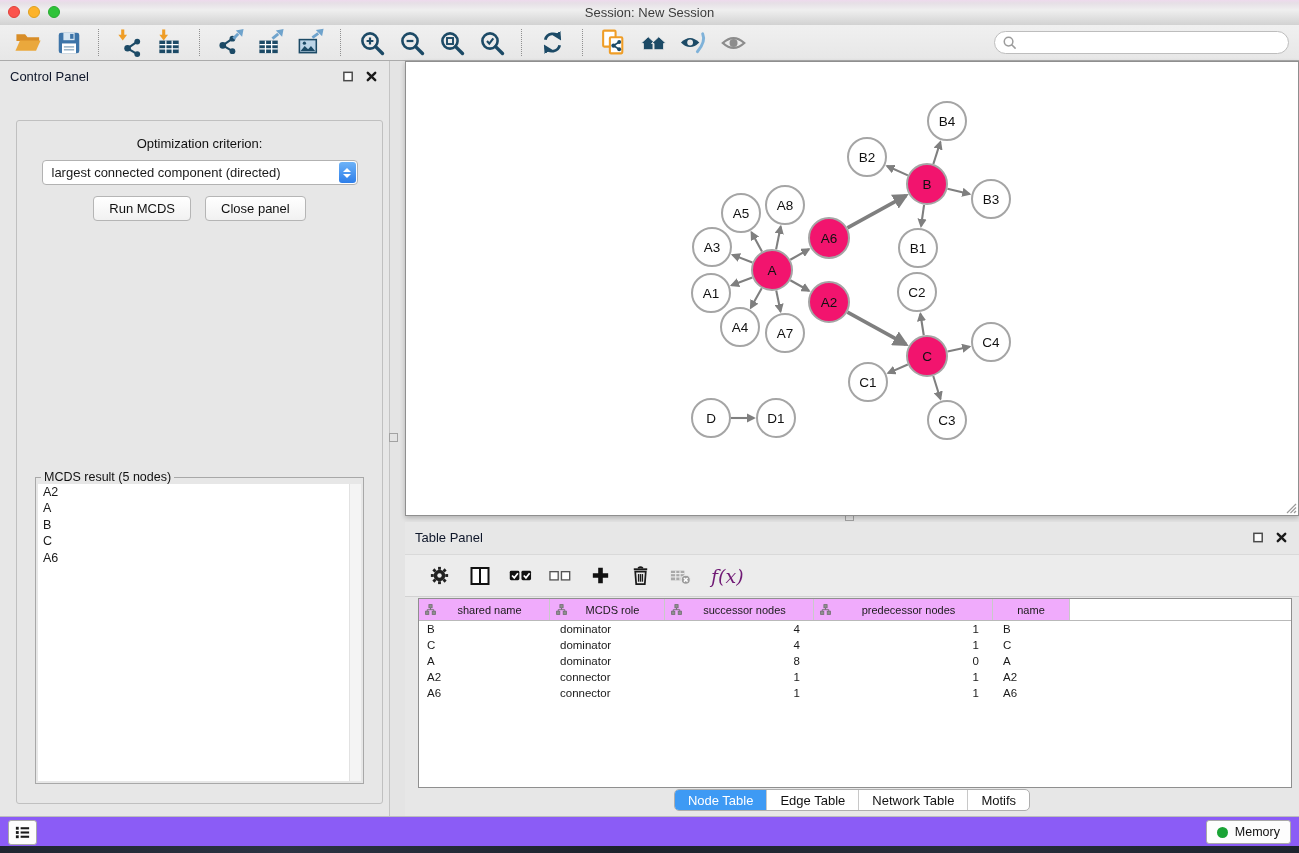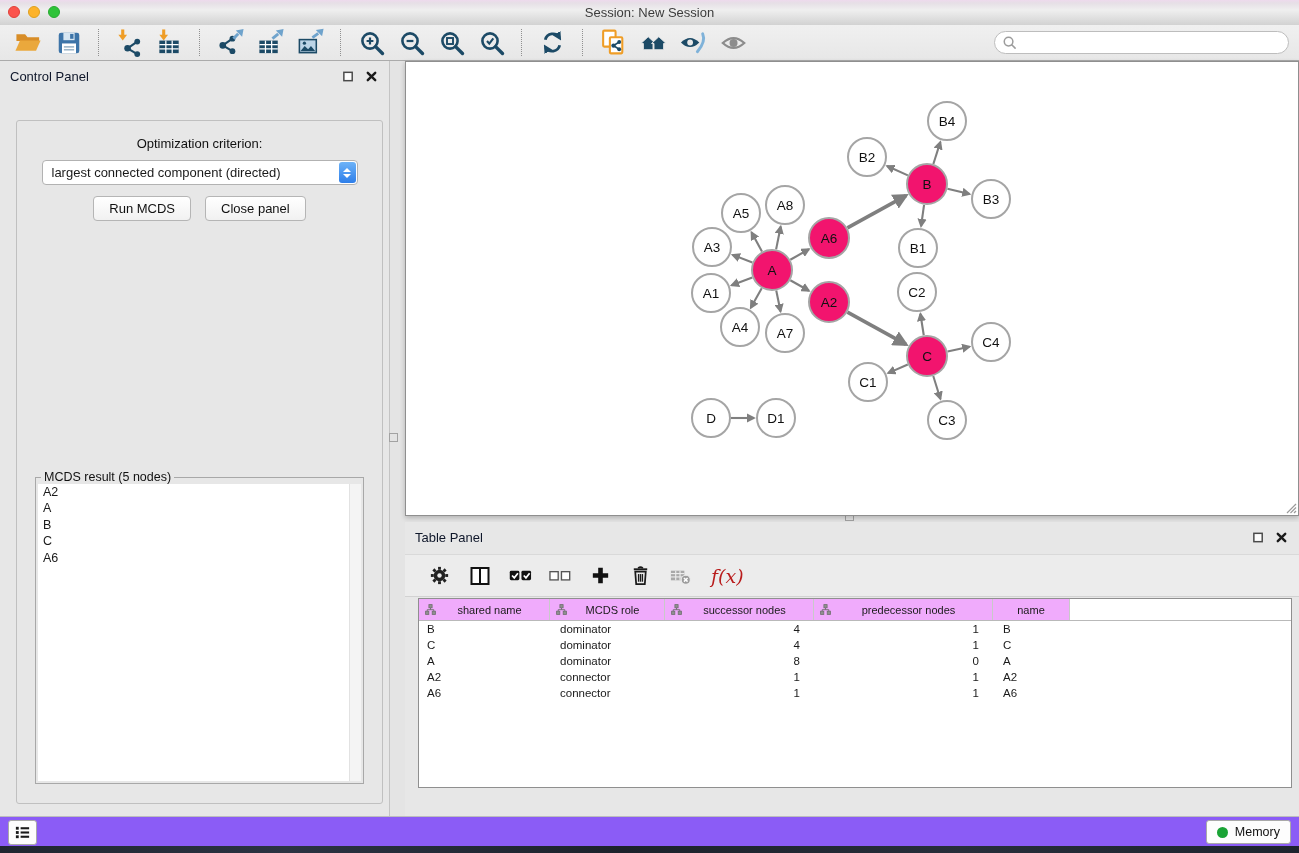--- a/index.html
+++ b/index.html
@@ -60,21 +60,21 @@
   .net-title{height:26px;background:linear-gradient(#f6f6f6,#d8d8d8);border-bottom:1px solid #a5a5a5;position:relative;
     display:flex;align-items:center;justify-content:center;font-size:13px;color:#2e2e2e}
   .net-lights{position:absolute;left:9px;top:7px;display:flex;gap:7px}
   .net-canvas{position:absolute;left:0;top:27px;right:0;bottom:0;background:#fff}
   .resize-grip{position:absolute;right:1px;bottom:1px}
   
   .tp{position:absolute;left:405px;top:522px;width:894px;height:294px;background:#e7e7e7}
   .tp-toolbar{height:41px;display:flex;align-items:center;gap:17px;padding-left:23px;background:#ececec;
     border-top:1px solid #d9d9d9;border-bottom:1px solid #d2d2d2;margin-top:2px}
   .tp-tool{display:flex;align-items:center;justify-content:center}
-  .fx{font:italic 19px "DejaVu Serif",serif;color:#b91c1c;margin-left:2px}
+  .fx{font:italic 19px "DejaVu Serif",serif;color:#701a75;margin-left:2px}
   .tbl{position:absolute;left:13px;right:7px;top:76px;height:188px;border:1px solid #8f8f8f;background:#fff;overflow:hidden}
   .thead{display:flex;height:21px;background:#f0abfc;border-bottom:1px solid #b9b9b9;font-size:11px}
   .th{display:flex;align-items:center;border-right:1px solid #c9c9c9;box-sizing:border-box;padding-left:6px}
   .th .lbl{flex:1;text-align:center;padding-right:6px}
   .th.fill{flex:1;background:#fff;border-right:none}
   .tr{display:flex;height:16px;align-items:center;font-size:11.5px}
   .td{box-sizing:border-box;white-space:nowrap;overflow:hidden}
   .c0{width:131px}.c1{width:115px}.c2{width:149px}.c3{width:179px}.c4{width:77px}
   .td.c0{padding-left:8px}.td.c1{padding-left:10px}
   .td.c2,.td.c3{text-align:right;padding-right:14px}
@@ -606,20 +606,28 @@
         </div>
         <div class="tr">
           <div class="td c0">A6</div>
           <div class="td c1">connector</div>
           <div class="td c2">1</div>
           <div class="td c3">1</div>
           <div class="td c4">A6</div>
         </div>
       </div>
   </div>
+  <div class="tp-tabs-row">
+    <div class="segbar" id="tp-tabs">
+        <div class="seg active">Node Table</div>
+        <div class="seg">Edge Table</div>
+        <div class="seg">Network Table</div>
+        <div class="seg">Motifs</div>
+      </div>
+  </div>
 </div>
 
 <div class="status">
   <div class="list-btn">
     <svg viewBox="0 0 18 18" width="17" height="17">
       <g fill="#1a1a1a">
         <rect x="2" y="3" width="3" height="3"></rect>
           <rect x="2" y="7.5" width="3" height="3"></rect>
           <rect x="2" y="12" width="3" height="3"></rect>
         <rect x="7" y="3.4" width="9" height="2.2"></rect>

